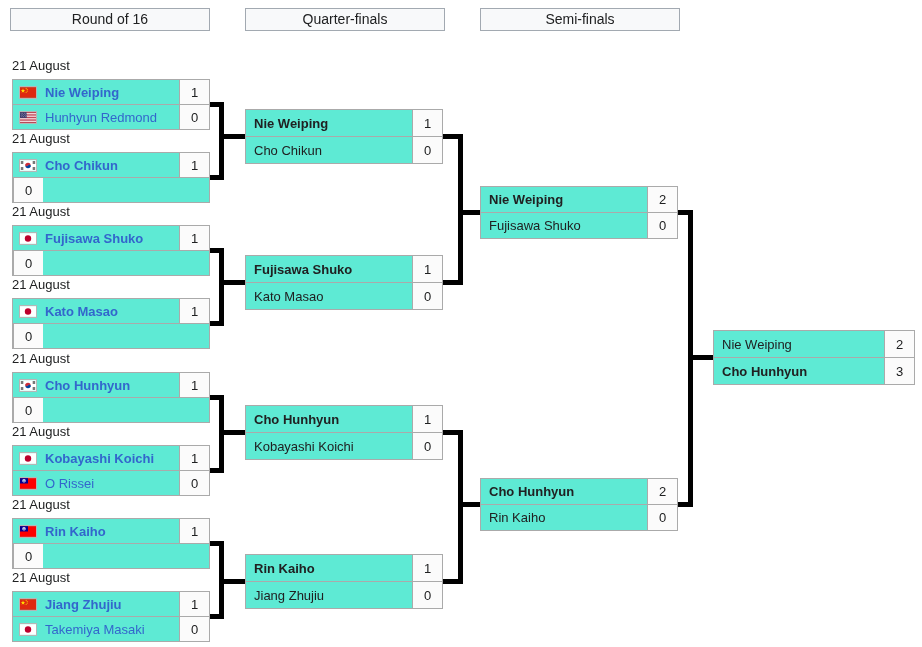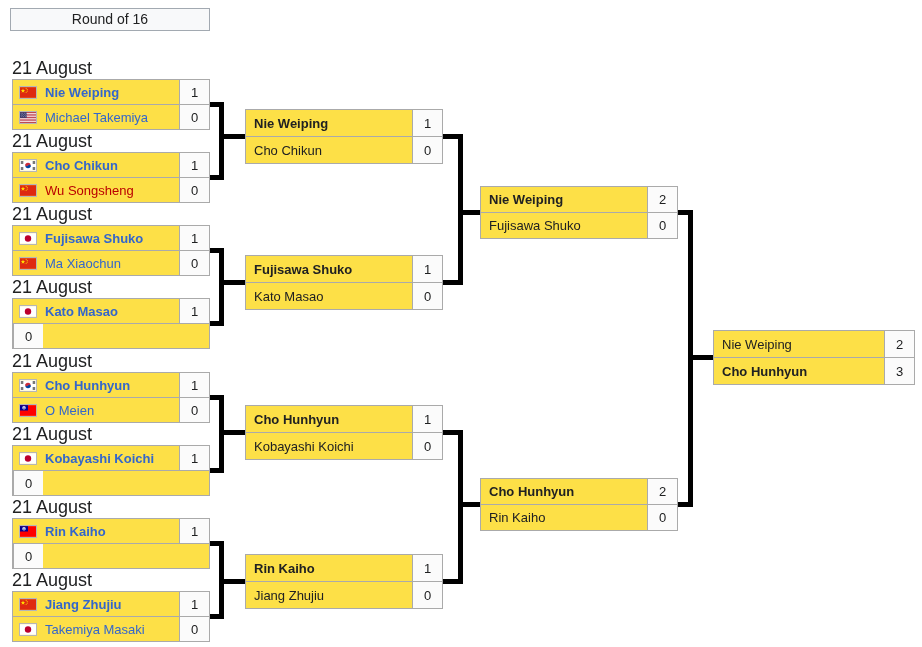--- a/index.html
+++ b/index.html
@@ -1,21 +1,21 @@
 <!DOCTYPE html>
 <html><head>
 <meta charset="utf-8">
 <style>
   html,body{margin:0;padding:0;background:#fff;}
   .wrap{position:relative;width:922px;height:647px;background:#fff;
         font-family:"Liberation Sans",sans-serif;color:#202122;overflow:hidden;}
   .hdr{position:absolute;width:198px;height:21px;line-height:21px;border:1px solid #a2a9b1;
        background:#f8f9fa;text-align:center;font-size:14px;color:#202122;}
-  .date{position:absolute;font-size:18px;color:#202122;}
-  .match{position:absolute;width:196px;border:1px solid #aaa;background:#fde047;}
+  .date{position:absolute;font-size:13px;color:#202122;}
+  .match{position:absolute;width:196px;border:1px solid #aaa;background:#5eead4;}
   .row{display:flex;align-items:stretch;}
   .row + .row{border-top:1px solid #aaa;}
   .r16 .row{height:24px;}
   .qf .row,.final .row{height:26px;}
   .sf .row{height:25px;}
   .final{width:200px;}
   .name{flex:1;display:flex;align-items:center;gap:8px;padding-left:6px;
         font-size:13px;white-space:nowrap;overflow:hidden;}
   .qf .name,.sf .name,.final .name{padding-left:8px;}
   .score{width:29px;border-left:1px solid #aaa;background:#fbfbfb;display:flex;
@@ -96,20 +96,22 @@
     <rect width="12" height="8" fill="#000095"></rect>
     <circle cx="6" cy="4" r="2.6" fill="#ffffff"></circle>
     <circle cx="6" cy="4" r="1.8" fill="#000095"></circle>
     <circle cx="6" cy="4" r="1.4" fill="#ffffff"></circle>
   </symbol>
 </svg>
 
 <div class="wrap">
 
   <div class="hdr" style="left:10px;top:8px">Round of 16</div>
+  <div class="hdr" style="left:245px;top:8px">Quarter-finals</div>
+  <div class="hdr" style="left:480px;top:8px">Semi-finals</div>
 
   <div class="date" style="left:12px;top:58px">21 August</div>
   <div class="date" style="left:12px;top:131px">21 August</div>
   <div class="date" style="left:12px;top:204px">21 August</div>
   <div class="date" style="left:12px;top:277px">21 August</div>
   <div class="date" style="left:12px;top:351px">21 August</div>
   <div class="date" style="left:12px;top:424px">21 August</div>
   <div class="date" style="left:12px;top:497px">21 August</div>
   <div class="date" style="left:12px;top:570px">21 August</div>
 
@@ -121,64 +123,52 @@
           </svg>
         <a class="link bold">Nie Weiping</a>
         </div>
       <div class="score">1</div>
     </div>
     <div class="row">
       <div class="name">
           <svg class="flag">
             <use href="#f-usa"></use>
           </svg>
-        <a class="link">Michael Takemiya</a>
+        <a class="link">Hunhyun Redmond</a>
         </div>
       <div class="score">0</div>
     </div>
   </div>
 
   <div class="match r16" style="left:12px;top:152px">
     <div class="row">
       <div class="name">
           <svg class="flag">
             <use href="#f-south-korea"></use>
           </svg>
         <a class="link bold">Cho Chikun</a>
         </div>
       <div class="score">1</div>
     </div>
     <div class="row">
-      <div class="name">
-          <svg class="flag">
-            <use href="#f-china"></use>
-          </svg>
-        <a class="link redlink">Wu Songsheng</a>
-        </div>
       <div class="score">0</div>
     </div>
   </div>
 
   <div class="match r16" style="left:12px;top:225px">
     <div class="row">
       <div class="name">
           <svg class="flag">
             <use href="#f-japan"></use>
           </svg>
         <a class="link bold">Fujisawa Shuko</a>
         </div>
       <div class="score">1</div>
     </div>
     <div class="row">
-      <div class="name">
-          <svg class="flag">
-            <use href="#f-china"></use>
-          </svg>
-        <a class="link">Ma Xiaochun</a>
-        </div>
       <div class="score">0</div>
     </div>
   </div>
 
   <div class="match r16" style="left:12px;top:298px">
     <div class="row">
       <div class="name">
           <svg class="flag">
             <use href="#f-japan"></use>
           </svg>
@@ -195,41 +185,41 @@
     <div class="row">
       <div class="name">
           <svg class="flag">
             <use href="#f-south-korea"></use>
           </svg>
         <a class="link bold">Cho Hunhyun</a>
         </div>
       <div class="score">1</div>
     </div>
     <div class="row">
+      <div class="score">0</div>
+    </div>
+  </div>
+
+  <div class="match r16" style="left:12px;top:445px">
+    <div class="row">
+      <div class="name">
+          <svg class="flag">
+            <use href="#f-japan"></use>
+          </svg>
+        <a class="link bold">Kobayashi Koichi</a>
+        </div>
+      <div class="score">1</div>
+    </div>
+    <div class="row">
       <div class="name">
           <svg class="flag">
             <use href="#f-taiwan"></use>
           </svg>
-        <a class="link">O Meien</a>
-        </div>
-      <div class="score">0</div>
-    </div>
-  </div>
-
-  <div class="match r16" style="left:12px;top:445px">
-    <div class="row">
-      <div class="name">
-          <svg class="flag">
-            <use href="#f-japan"></use>
-          </svg>
-        <a class="link bold">Kobayashi Koichi</a>
-        </div>
-      <div class="score">1</div>
-    </div>
-    <div class="row">
+        <a class="link">O Rissei</a>
+        </div>
       <div class="score">0</div>
     </div>
   </div>
 
   <div class="match r16" style="left:12px;top:518px">
     <div class="row">
       <div class="name">
           <svg class="flag">
             <use href="#f-taiwan"></use>
           </svg>

